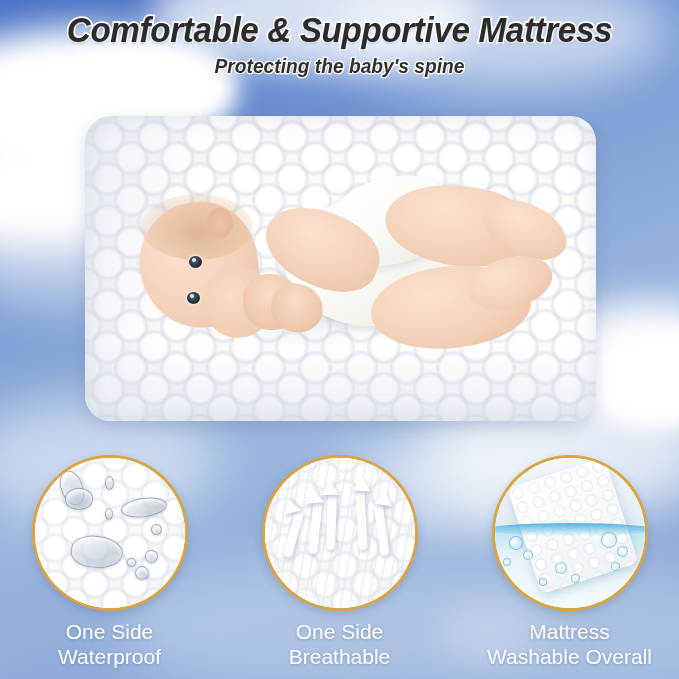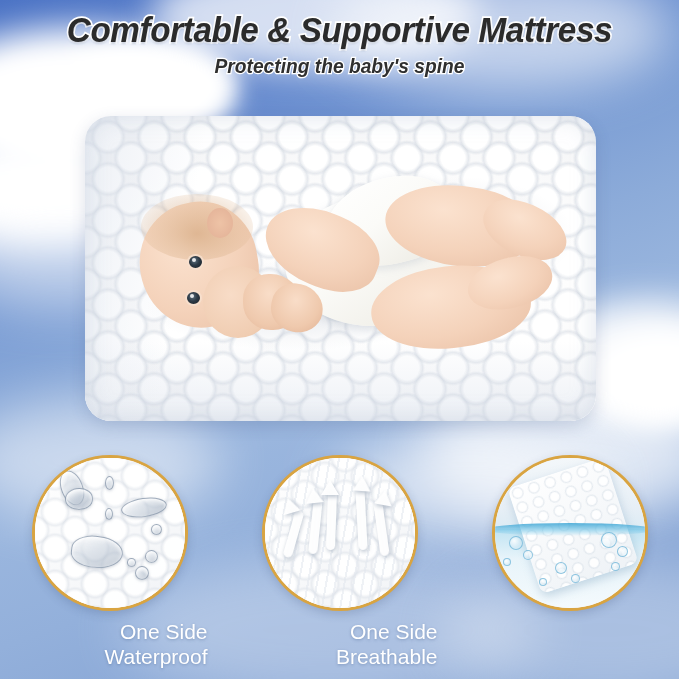--- a/index.html
+++ b/index.html
@@ -147,21 +147,21 @@
 
   
   .features {
     position: absolute;
     left: 0; right: 0; top: 455px;
     display: flex;
     justify-content: center;
     gap: 34px;
     z-index: 6;
   }
-  .feature { width: 196px; text-align: right; }
+  .feature { width: 196px; text-align: center; }
   .circle {
     width: 150px; height: 150px;
     margin: 0 auto;
     border-radius: 50%;
     border: 3px solid #d9a441;
     overflow: hidden;
     position: relative;
     box-shadow: 0 3px 10px rgba(50,70,110,0.22);
     background: #f4f6f8;
   }
@@ -362,16 +362,18 @@
         <div class="bubble" style="left:14px;  top:78px;  width:12px; height:12px;"></div>
         <div class="bubble" style="left:28px;  top:92px;  width:8px;  height:8px;"></div>
         <div class="bubble" style="left:8px;   top:100px; width:6px;  height:6px;"></div>
         <div class="bubble" style="left:106px; top:74px;  width:14px; height:14px;"></div>
         <div class="bubble" style="left:122px; top:88px;  width:9px;  height:9px;"></div>
         <div class="bubble" style="left:116px; top:104px; width:7px;  height:7px;"></div>
         <div class="bubble" style="left:60px;  top:104px; width:10px; height:10px;"></div>
         <div class="bubble" style="left:76px;  top:116px; width:7px;  height:7px;"></div>
         <div class="bubble" style="left:44px;  top:120px; width:6px;  height:6px;"></div>
       </div>
+      <div class="feature-label">Mattress
+Washable Overall</div>
     </div>
 
   </div>
 </div>
 
 </body></html>

